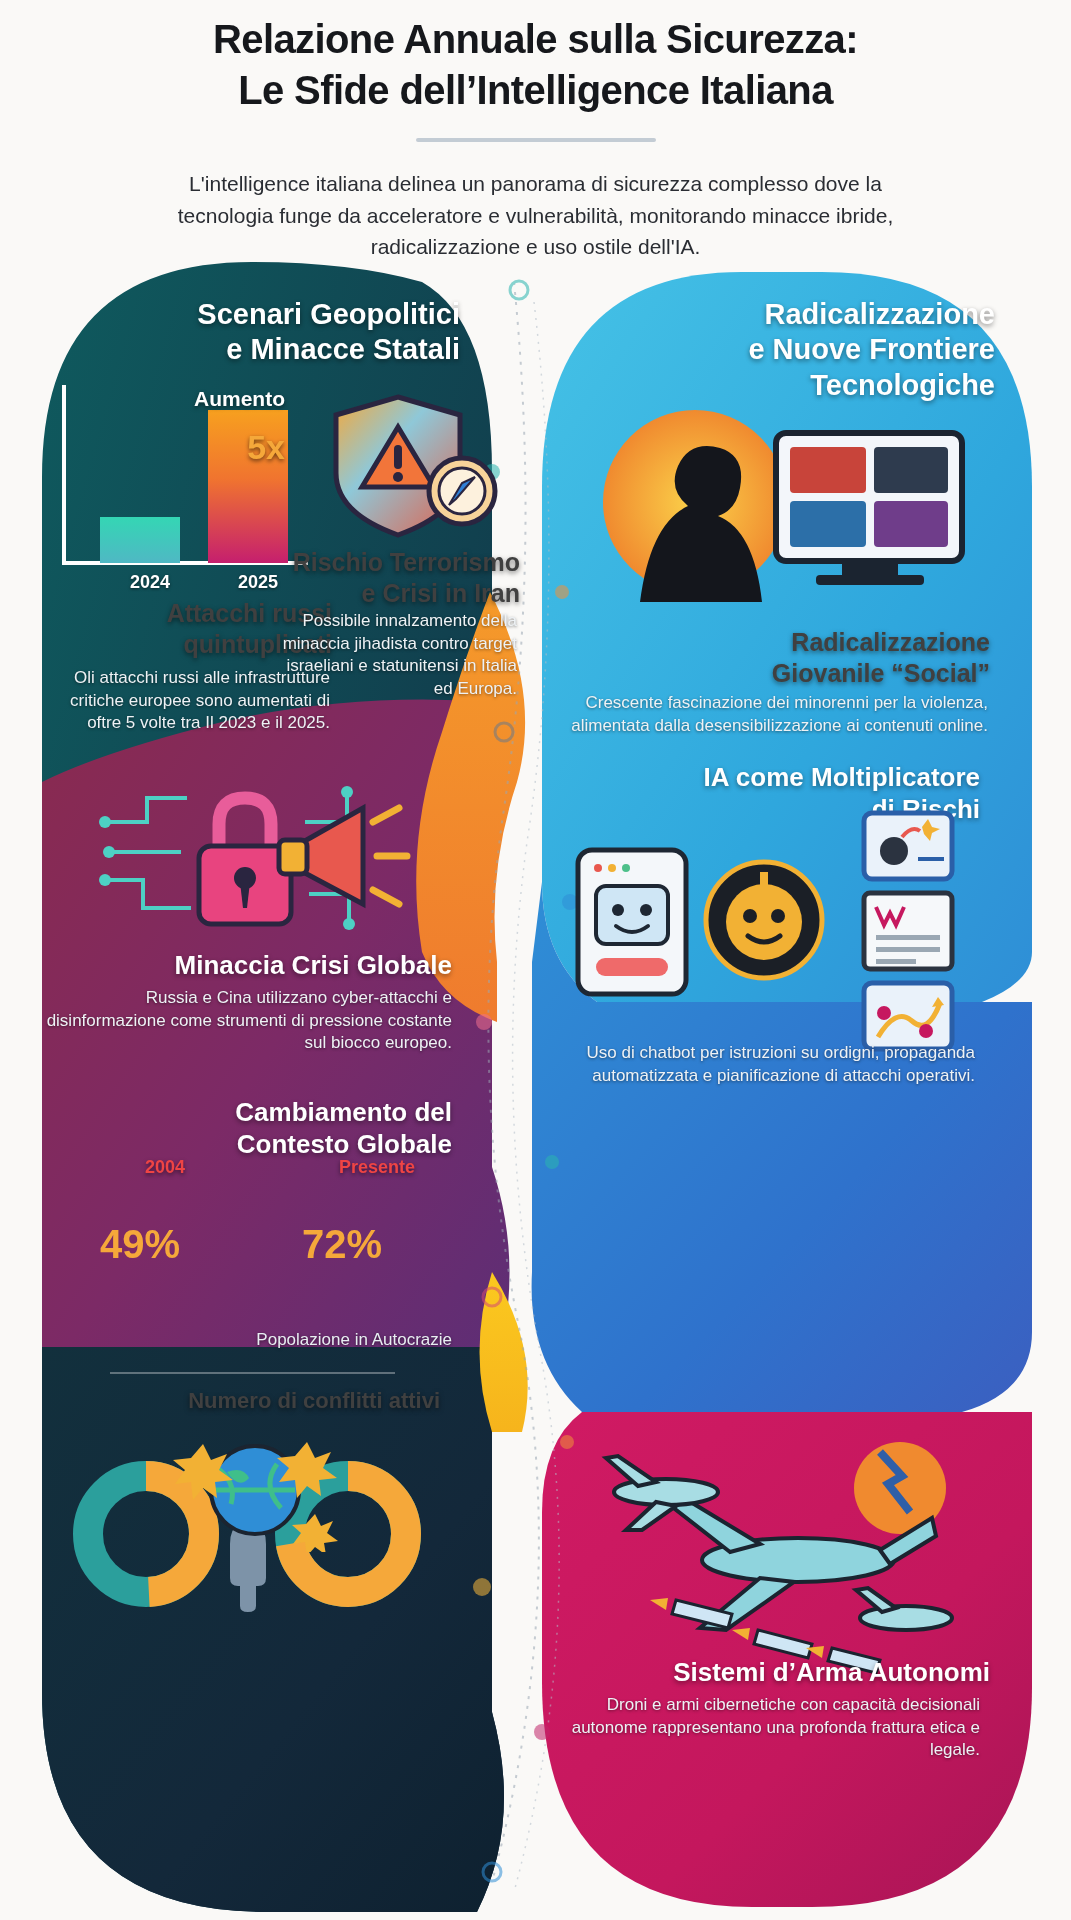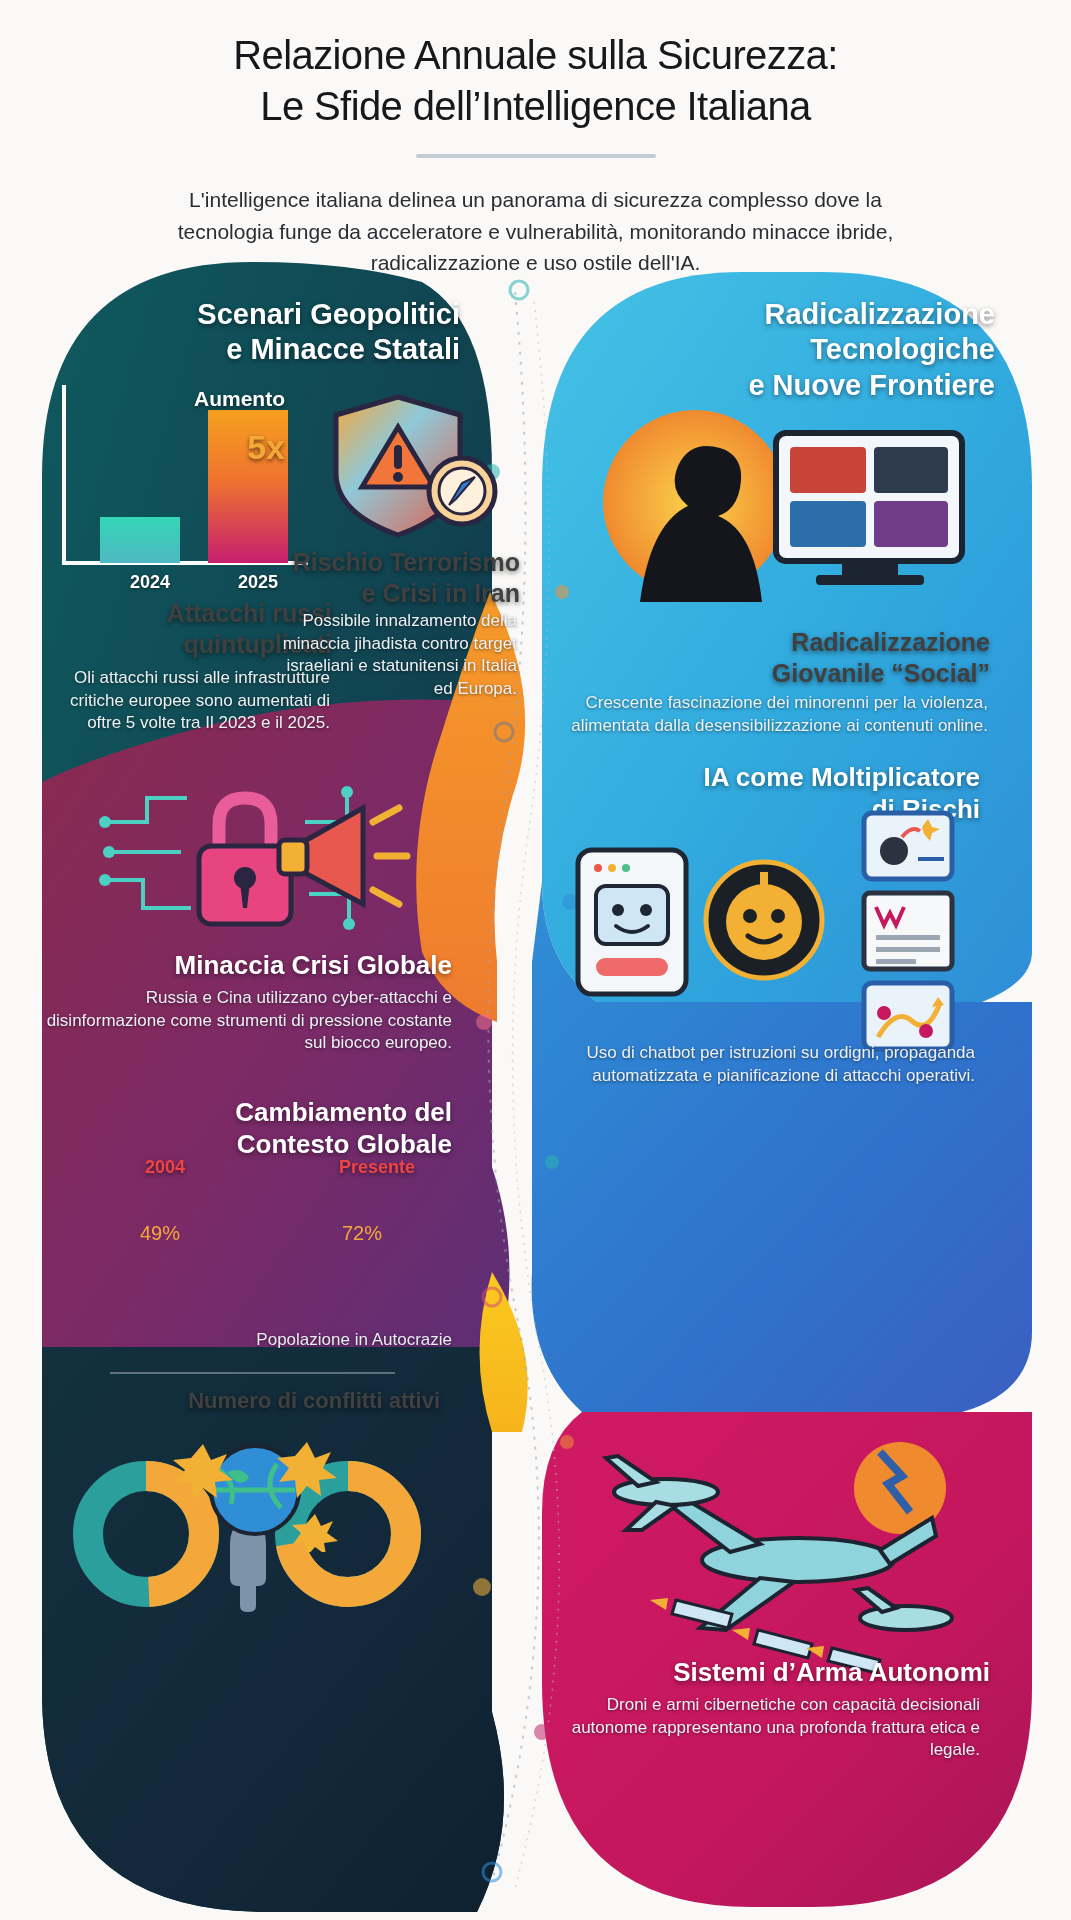--- a/index.html
+++ b/index.html
@@ -8,22 +8,22 @@
     background:#faf9f7;
     font-family:"Liberation Sans", sans-serif;
     overflow:hidden;
     position:relative;
   }
   #root { position:relative; width:1071px; height:1920px; }
 
   
   .header { position:absolute; top:0; left:0; width:1071px; text-align:center; }
   .title {
-    font-size:40px; font-weight:normal; color:#16181c;
-    letter-spacing:-0.6px; line-height:1.28; padding-top:30px;
+    font-size:40px; font-weight:bold; color:#16181c;
+    letter-spacing:-0.6px; line-height:1.28; padding-top:14px;
   }
   .title-divider {
     width:240px; height:4px; background:#c3ccd4; border-radius:2px;
     margin:22px auto 0;
   }
   .subtitle {
     margin:26px auto 0; width:790px;
     font-size:21px; line-height:1.5; color:#2a2d33; text-align:center;
   }
 
@@ -50,21 +50,21 @@
   }
 
   
   .chart { position:absolute; }
   .chart-note { color:#ffffff; font-weight:bold; font-size:21px; text-shadow:0 2px 4px rgba(0,0,0,.5); }
   .chart-big { color:#f5a83a; font-weight:bold; font-size:34px; text-shadow:0 2px 4px rgba(0,0,0,.55);margin-top:16px; }
   .tick { color:#ffffff; font-weight:bold; font-size:18px; text-shadow:0 1px 3px rgba(0,0,0,.55); }
 
   
   .donut-lbl { color:#ef4444; font-weight:bold; font-size:18px; text-shadow:0 2px 4px rgba(0,0,0,.5); }
-  .donut-val { font-weight:normal; font-size:20px; }
+  .donut-val { font-weight:bold; font-size:40px; }
   .cap-small { color:#e8eef2; font-size:17px; text-shadow:0 1px 3px rgba(0,0,0,.5); }
   .rule { height:2px; background:rgba(255,255,255,.33); }
 </style>
 </head>
 <body>
 
 <div id="root">
 
   <div class="header">
     <div class="title">
@@ -223,22 +223,22 @@
     </svg>
 
     <div class="blk h-sub" style="left:270px; top:285px; width:250px;">
       <div>Rischio Terrorismo</div>
       <div>e Crisi in Iran</div>
     </div>
     <div class="blk body-txt" style="left:272px; top:348px; width:245px;">Possibile innalzamento della minaccia jihadista contro target israeliani e statunitensi in Italia ed Europa.</div>
 
     <div class="blk h-panel" style="left:555px; top:35px; width:440px;">
       <div>Radicalizzazione</div>
+      <div>e Nuove Frontiere</div>
       <div>Tecnologiche</div>
-      <div>e Nuove Frontiere</div>
     </div>
 
     <svg style="position:absolute; left:580px; top:135px; width:400px; height:230px;" viewBox="0 0 400 230">
       <defs>
         <radialGradient id="sung" cx="50%" cy="50%" r="50%">
           <stop offset="0%" stop-color="#fbd24a"></stop>
             <stop offset="100%" stop-color="#f08a2f"></stop>
         </radialGradient>
       </defs>
       <circle cx="115" cy="105" r="92" fill="url(#sung)"></circle>

